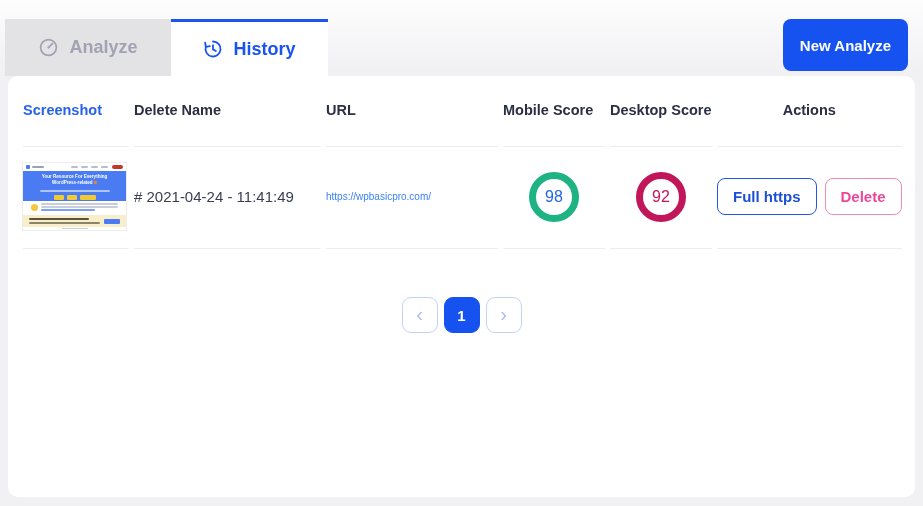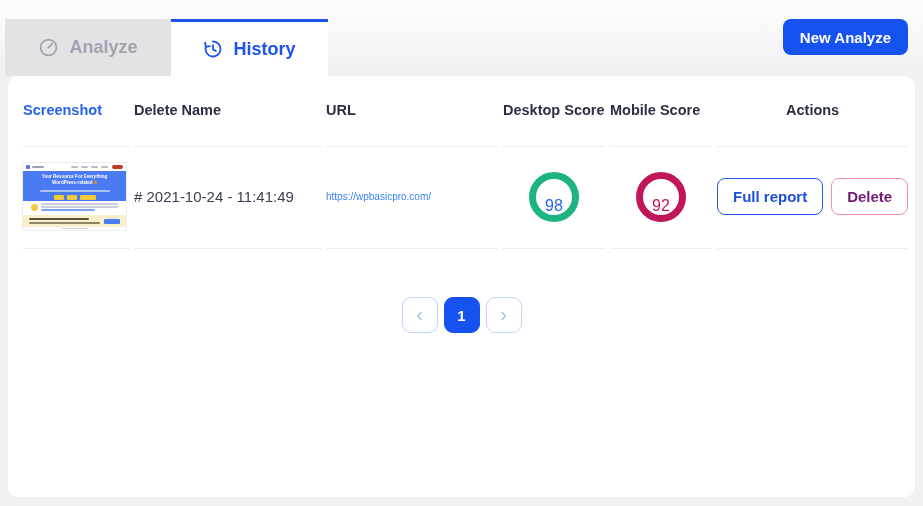--- a/index.html
+++ b/index.html
@@ -16,21 +16,21 @@
     position: absolute; top: 19px; height: 57px;
     display: flex; align-items: center; justify-content: center; gap: 10px;
     font-size: 18px; font-weight: 700; cursor: pointer;
   }
   .tab-analyze { left: 5px; width: 166px; background: #e3e3e5; color: #a1a3b2; }
   .tab-history { left: 171px; width: 157px; background: #ffffff; color: #1a53f0; border-top: 3px solid #1a53f0; }
   .tab svg { display: block; }
 
   
   .new-analyze {
-    position: absolute; top: 19px; right: 15px; height: 36px;
+    position: absolute; top: 19px; right: 15px; height: 52px;
     background: #1552f0; color: #fff; border: none; border-radius: 8px;
     font-family: "Liberation Sans", sans-serif;
     font-size: 15px; font-weight: 700; padding: 0 17px; cursor: pointer;
   }
 
   
   .card {
     position: absolute; left: 8px; top: 76px; right: 8px; bottom: 9px;
     background: #fff; border-radius: 10px;
   }
@@ -52,32 +52,32 @@
     padding: 16px 0 18px 0; border-bottom: 1px solid #ededf1;
   }
   .rcell.center { justify-content: center; }
   .rcell.right { justify-content: flex-end; gap: 8px; }
 
   .repost { font-size: 15px; color: #3a3e52; white-space: nowrap; }
   .url-link { font-size: 10px; color: #3b82f6; text-decoration: none; white-space: nowrap; }
 
   .ring {
     width: 50px; height: 50px; border-radius: 50%;
-    display: flex; align-items: flex-end; justify-content: center;
+    display: flex; align-items: center; justify-content: center;
     font-size: 16px; font-weight: 400;
   }
   .ring.desktop { border: 7px solid #1eb383; color: #2563eb; }
   .ring.mobile  { border: 7px solid #c1175a; color: #c1175a; }
 
   .btn {
     background: #fff; border-radius: 8px; font-family: "Liberation Sans", sans-serif;
     font-size: 15px; font-weight: 600; padding: 9px 15px; cursor: pointer; white-space: nowrap;
   }
   .btn-report { border: 1px solid #2456e8; color: #1d4fd7; }
-  .btn-delete { border: 1px solid #f48bb0; color: #701a75; }
+  .btn-delete { border: 1px solid #f48bb0; color: #ec4899; }
 
   
   .pagination { display: flex; justify-content: center; gap: 6px; margin-top: 48px; }
   .page-btn {
     width: 36px; height: 36px; border-radius: 9px; background: #fff;
     border: 1px solid #c3d2f7; color: #a9bff2;
     display: flex; align-items: center; justify-content: center;
     font-size: 20px; line-height: 1; cursor: pointer; padding-bottom: 3px;
     font-family: "Liberation Sans", sans-serif;
   }
@@ -148,22 +148,22 @@
 </div>
 
 <button class="new-analyze">New Analyze</button>
 
 <div class="card">
   <div class="tbl">
 
     <div class="hcell blue">Screenshot</div>
     <div class="hcell">Delete Name</div>
     <div class="hcell">URL</div>
+    <div class="hcell">Mobile Score</div>
     <div class="hcell">Desktop Score</div>
-    <div class="hcell">Mobile Score</div>
     <div class="hcell right">Actions</div>
 
     <div class="rcell">
       <div class="thumb">
         <div class="t-nav">
           <span class="t-logo-dot"></span>
             <span class="t-logo-bar"></span>
           <span class="t-nav-bars">
               <i></i>
               <i></i>
@@ -199,41 +199,41 @@
             </span>
           <span class="t-cta-btn"></span>
         </div>
         <div class="t-foot">
             <i></i>
           </div>
       </div>
     </div>
 
     <div class="rcell">
-      <span class="repost"># 2021-10-24  -  11:41:49</span>
+      <span class="repost"># 2021-04-24  -  11:41:49</span>
     </div>
 
     <div class="rcell">
       <a class="url-link" href="#">https://wpbasicpro.com/</a>
     </div>
 
     <div class="rcell center">
       <div class="ring desktop">
         <span>98</span>
       </div>
     </div>
 
     <div class="rcell center">
       <div class="ring mobile">
         <span>92</span>
       </div>
     </div>
 
     <div class="rcell right">
-      <button class="btn btn-report">Full report</button>
+      <button class="btn btn-report">Full https</button>
       <button class="btn btn-delete">Delete</button>
     </div>
   </div>
 
   <div class="pagination">
     <div class="page-btn">‹</div>
     <div class="page-btn active">1</div>
     <div class="page-btn">›</div>
   </div>
 </div>

